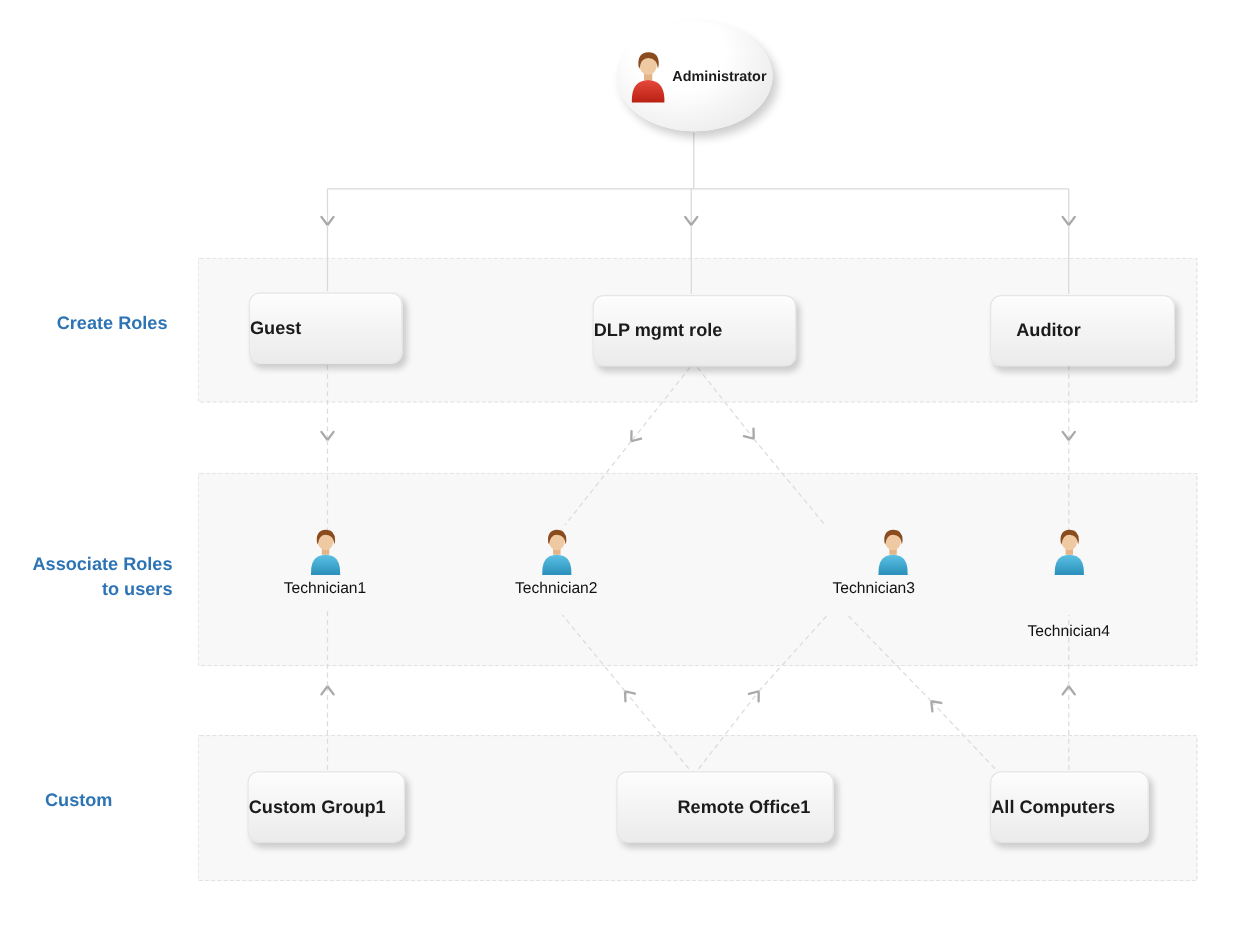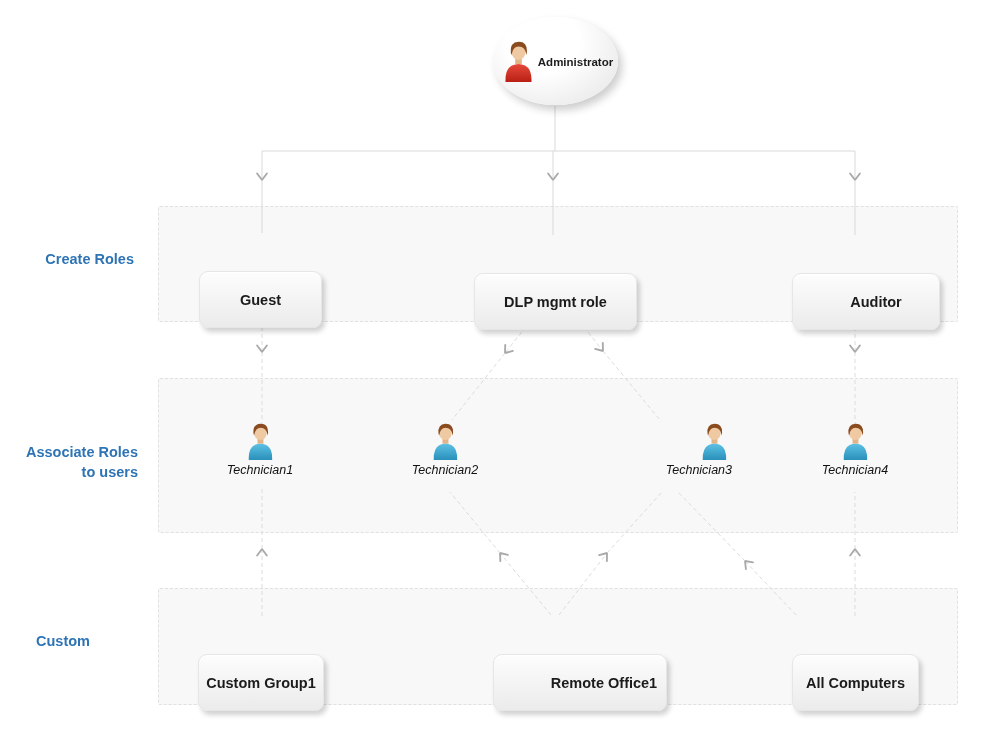--- a/index.html
+++ b/index.html
@@ -23,38 +23,38 @@
   .side-label-associate{left:8px;top:442px;width:130px;}
   .side-label-scope{left:10px;top:631px;width:80px;}
   .admin-ellipse{
     position:absolute;left:493px;top:17px;width:125px;height:88px;border-radius:50%;z-index:3;
     background:radial-gradient(ellipse at 40% 28%, #ffffff 35%, #f2f2f2 65%, #e3e3e3 100%);
     box-shadow:4px 5px 8px rgba(0,0,0,0.20);
     display:flex;align-items:center;justify-content:center;
   }
   .admin-ellipse .node-label{font-size:11.5px;font-weight:700;color:#1c1c1c;margin-top:1px;}
   .node-button{
-    position:absolute;z-index:3;display:flex;align-items:center;justify-content:center;
+    position:absolute;z-index:3;display:flex;align-items:center;
     background:linear-gradient(180deg,#fdfdfd 0%,#f3f3f3 55%,#ebebeb 100%);
     border:1px solid #e6e6e6;border-radius:9px;
     box-shadow:3px 4px 5px rgba(0,0,0,0.18), inset 0 1px 0 #ffffff;
-    font-size:14.5px;font-weight:600;color:#1b1b1b;white-space:nowrap;margin-top:37px;
+    font-size:14.5px;font-weight:600;color:#1b1b1b;white-space:nowrap;
   }
   .btn-guest{left:199px;top:234px;width:121px;height:55px;}
   .btn-dlp{left:474px;top:236px;width:161px;height:55px;}
   .btn-auditor{left:792px;top:236px;width:126px;height:55px;padding-left:20px;}
   .btn-customgroup{left:198px;top:617px;width:124px;height:55px;}
   .btn-remoteoffice{left:493px;top:617px;width:124px;height:55px;padding-left:48px;}
   .btn-allcomputers{left:792px;top:617px;width:125px;height:55px;}
   .tech-node{
     position:absolute;z-index:3;width:120px;top:421px;
     display:flex;flex-direction:column;align-items:center;
   }
-  .tech-node .node-label{font-size:12.5px;font-weight:400;color:#121212;margin-top:2px;font-style:italic;}
-  .tech-1{left:200px;} .tech-2{left:385px;} .tech-3{left:612px;align-items:flex-end;} .tech-4{left:795px;}
+  .tech-node .node-label{font-size:12.5px;font-weight:400;color:#121212;margin-top:2px;}
+  .tech-1{left:200px;} .tech-2{left:385px;} .tech-3{left:612px;align-items:flex-end;} .tech-4{left:795px;gap:35px;}
   .person-icon{display:block;}
 </style>
 </head>
 <body>
 
 <div class="canvas">
 
   <div class="band band-create"></div>
   <div class="band band-associate"></div>
   <div class="band band-scope"></div>

